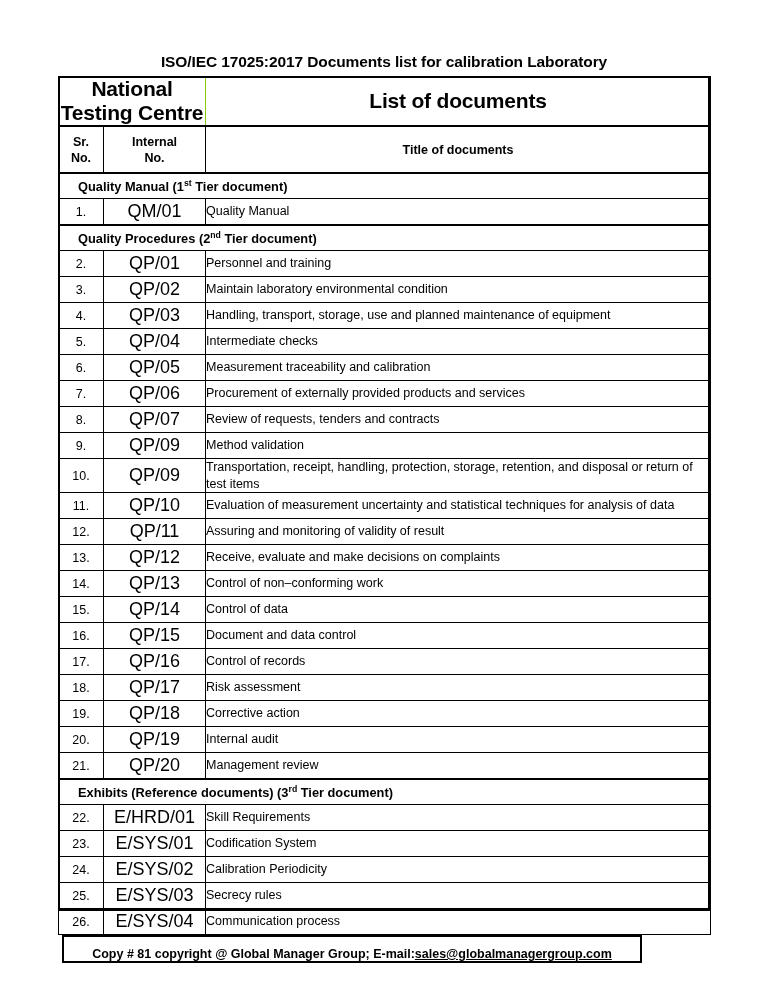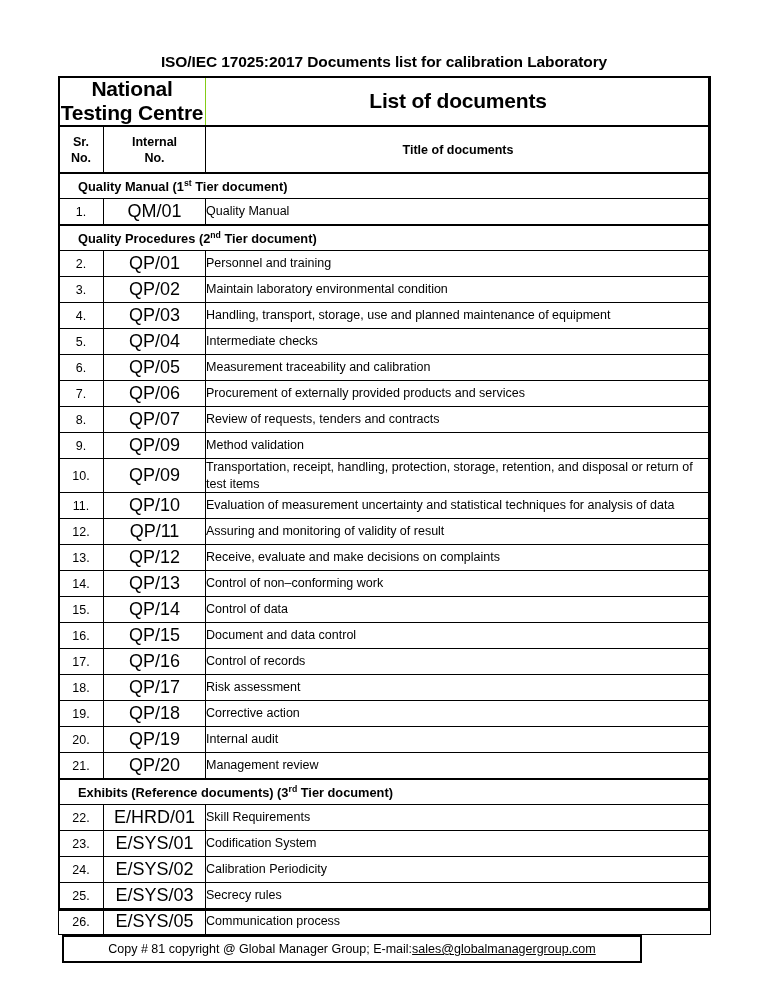--- a/index.html
+++ b/index.html
@@ -129,24 +129,24 @@
   
   .footer-box {
     position: absolute;
     left: 62px;
     top: 935px;
     width: 580px;
     height: 28px;
     border: 2px solid #000000;
     box-sizing: border-box;
     display: flex;
-    align-items: center;
+    align-items: flex-end;
     justify-content: center;
     font-size: 12.5px;
-    font-weight: normal;
+    font-weight: bold;
     white-space: nowrap;
   }
   .footer-email {
     text-decoration: underline;
   }
 </style>
 </head>
 <body>
 
 <div class="page">
@@ -307,21 +307,21 @@
           <td class="doc-cell">E/SYS/02</td>
           <td class="title-cell">Calibration Periodicity</td>
         </tr>
         <tr>
           <td class="sr-cell">25.</td>
           <td class="doc-cell">E/SYS/03</td>
           <td class="title-cell">Secrecy rules</td>
         </tr>
         <tr>
           <td class="sr-cell">26.</td>
-          <td class="doc-cell">E/SYS/05</td>
+          <td class="doc-cell">E/SYS/04</td>
           <td class="title-cell">Communication process</td>
         </tr>
       </tbody>
   </table>
 
   <div class="frame-outer"></div>
 
   <div class="footer-box">
     <span>Copy # 81 copyright @ Global Manager Group; E-mail: </span>
       <span class="footer-email">sales@globalmanagergroup.com</span>

